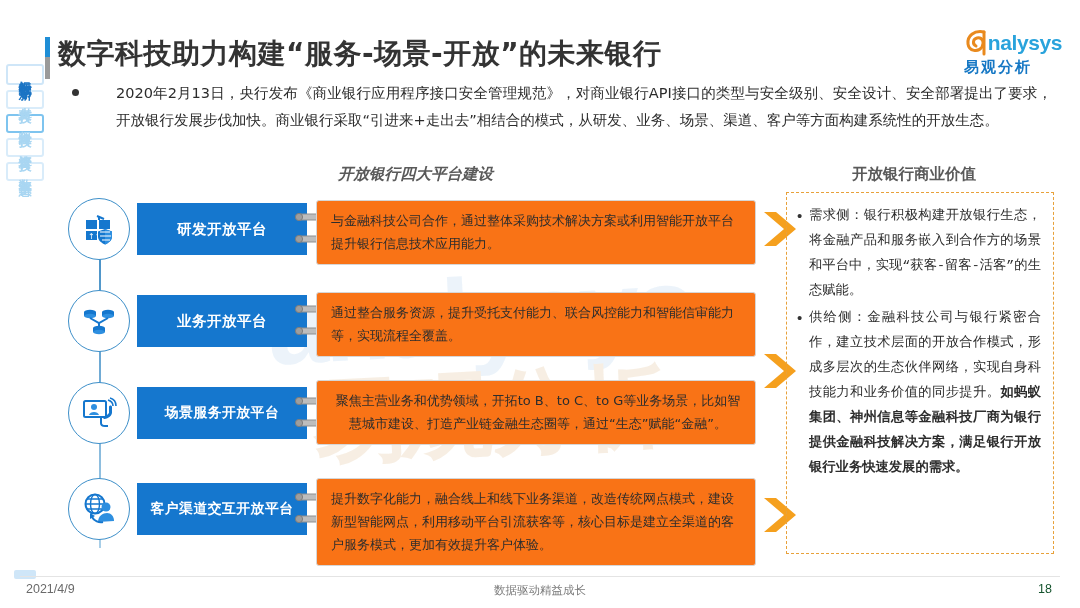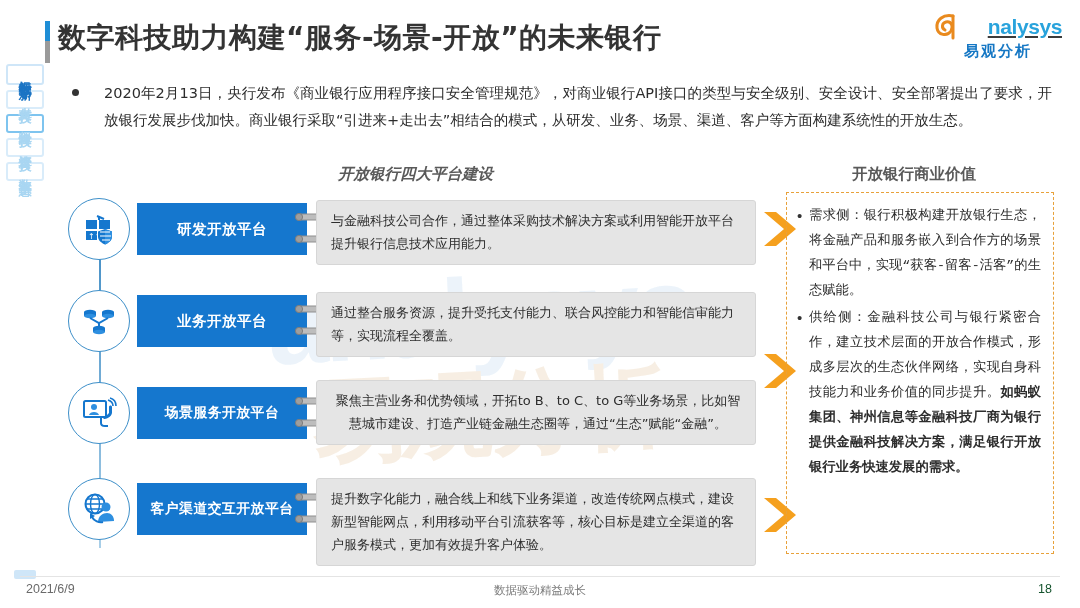--- a/index.html
+++ b/index.html
@@ -5,33 +5,33 @@
   html,body{margin:0;padding:0;}
   body{
     width:1080px;height:608px;overflow:hidden;
     background:#ffffff;
     font-family:"Liberation Sans","DejaVu Sans",sans-serif;
     color:#3c3c3c;
     position:relative;
   }
 
   
-  .header{position:absolute;left:0;top:0;width:1080px;height:70px;}
+  .header{position:absolute;left:0;top:16px;width:1080px;height:70px;}
   .title-bar{
     position:absolute;left:45px;top:21px;width:5px;height:42px;
     background:linear-gradient(to bottom,#1f8ed6 0%,#1f8ed6 48%,#9a9a9a 48%,#9a9a9a 100%);
   }
   .page-title{
     position:absolute;left:58px;top:19px;
     font-size:28px;font-weight:bold;color:#333333;
     letter-spacing:.5px;white-space:nowrap;
     font-family:"DejaVu Sans",sans-serif;
   }
   .logo{position:absolute;right:18px;top:12px;width:128px;height:52px;text-align:center;}
-  .logo-top{display:flex;align-items:center;justify-content:space-between;height:28px;text-decoration:underline;}
+  .logo-top{display:flex;align-items:center;justify-content:flex-end;height:28px;}
   .logo-mark{display:block;}
   .logo-word{
     font-size:21px;font-weight:bold;color:#29a3dc;letter-spacing:-.4px;
     font-family:"Liberation Sans",sans-serif;line-height:1;
     margin-left:-3px;
   }
   .logo-cn{
     font-size:15px;font-weight:bold;color:#1577c4;letter-spacing:2px;
     font-family:"DejaVu Sans",sans-serif;margin-top:2px;
   }
@@ -51,21 +51,21 @@
   .side-item.dim{border:2px solid #d9ecfa;color:#a9d6f2;background:#ffffff;}
   .side-item.semi{border:2px solid #7ec4ef;color:#a9d6f2;background:#ffffff;}
 
   
   .intro{position:absolute;left:72px;top:80px;width:980px;}
   .intro-dot{
     position:absolute;left:0;top:9px;width:7px;height:7px;border-radius:50%;
     background:#333;
   }
   .intro-text{
-    margin-left:32px;
+    margin-left:44px;
     font-size:14.5px;line-height:27px;color:#2c2c2c;
     font-family:"DejaVu Sans",sans-serif;
     text-align:justify;
   }
 
   
   .col-head{
     position:absolute;font-size:15.5px;font-weight:bold;color:#5a5a5a;
     font-family:"DejaVu Sans",sans-serif;
   }
@@ -112,21 +112,21 @@
   }
   .plat.wide{font-size:13.8px;}
 
   .links{position:absolute;left:236px;top:14px;width:60px;height:36px;}
   .lnk{position:absolute;left:0;width:56px;height:10px;}
   .lnk.a{top:0;}
   .lnk.b{top:22px;}
 
   .desc{
     position:absolute;left:260px;
-    background:#e5e5e5;border:1px solid #d6d6d6;border-radius:3px;
+    background:#f97316;border:1px solid #d6d6d6;border-radius:3px;
     padding:8px 10px 9px 14px;
     box-sizing:border-box;
     font-family:"DejaVu Sans",sans-serif;
     font-size:13px;line-height:23px;color:#2d2d2d;
     width:440px;
   }
   .row1 .desc{top:2px;}
   .row2 .desc{top:2px;}
   .row3 .desc{top:-2px;text-align:center;}
   .row4 .desc{top:0px;}
@@ -355,16 +355,16 @@
     <div class="v-dot">•</div>
     <div class="v-text">
       <span>供给侧：金融科技公司与银行紧密合作，建立技术层面的开放合作模式，形成多层次的生态伙伴网络，实现自身科技能力和业务价值的同步提升。</span><b>如蚂蚁集团、神州信息等金融科技厂商为银行提供金融科技解决方案，满足银行开放银行业务快速发展的需求。</b>
     </div>
   </div>
 </div>
 
 <div class="footer">
   <div class="f-tab"></div>
   <div class="fline"></div>
-  <div class="f-date">2021/6/9</div>
+  <div class="f-date">2021/4/9</div>
   <div class="f-mid">数据驱动精益成长</div>
   <div class="f-page">18</div>
 </div>
 
 </body></html>

